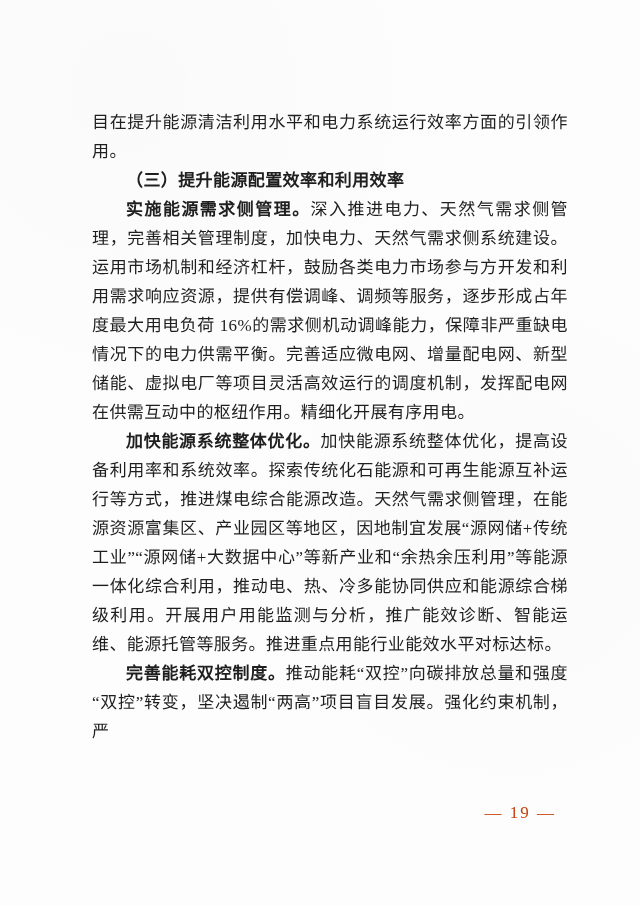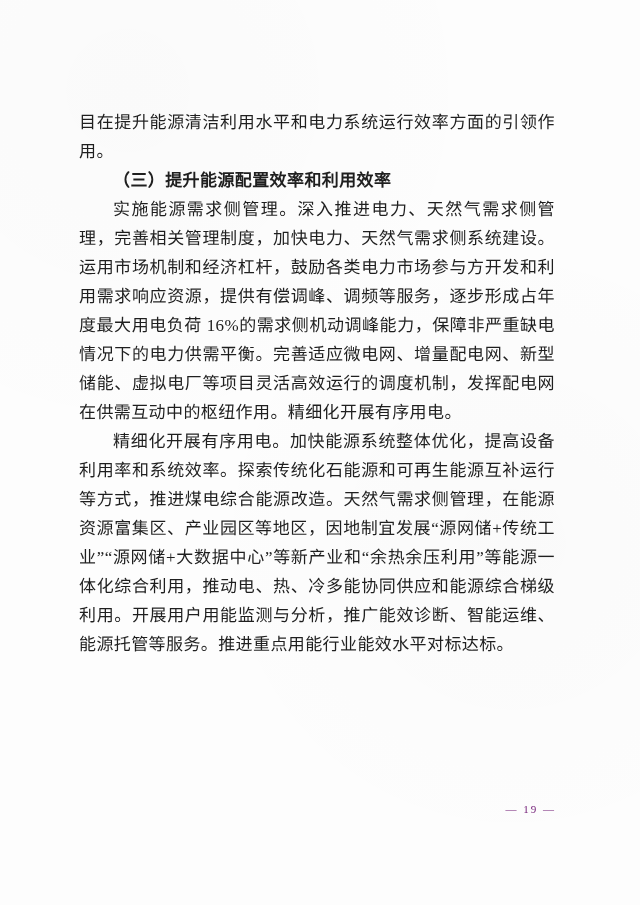--- a/index.html
+++ b/index.html
@@ -19,21 +19,21 @@
   .paper {
     position: absolute;
     inset: 0;
     background:
       radial-gradient(circle at 20% 10%, rgba(0,0,0,0.012), transparent 40%),
       radial-gradient(circle at 80% 60%, rgba(0,0,0,0.010), transparent 45%),
       #fdfdfd;
   }
   .content {
     position: absolute;
-    left: 79px;
+    left: 92px;
     top: 108px;
     width: 476px;
     font-size: 17px;
     line-height: 29px;
     text-align: justify;
     text-justify: inter-character;
     letter-spacing: 0.4px;
   }
   .block {
     margin: 0;
@@ -43,44 +43,45 @@
     text-indent: 0;
   }
   .para {
     text-indent: 2em;
   }
   .heading {
     text-indent: 2em;
     font-weight: bold;
   }
   .lead {
-    font-weight: normal;
+    font-weight: bold;
   }
   .page-number {
     position: absolute;
     right: 84px;
     top: 803px;
-    font-size: 11px;
+    font-size: 17px;
     letter-spacing: 2px;
-    color: #701a75;
+    color: #c2410c;
     white-space: nowrap;
   }
 </style>
 </head>
 <body>
 
 <div class="paper"></div>
 
 <div class="content">
 
   <p class="block para-cont"><span>目在提升能源清洁利用水平和电力系统运行效率方面的引领作用。</span></p>
 
   <p class="block heading">（三）提升能源配置效率和利用效率</p>
 
   <p class="block para"><span class="lead">实施能源需求侧管理。</span><span>深入推进电力、天然气需求侧管理，完善相关管理制度，加快电力、天然气需求侧系统建设。运用市场机制和经济杠杆，鼓励各类电力市场参与方开发和利用需求响应资源，提供有偿调峰、调频等服务，逐步形成占年度最大用电负荷 16%的需求侧机动调峰能力，保障非严重缺电情况下的电力供需平衡。完善适应微电网、增量配电网、新型储能、虚拟电厂等项目灵活高效运行的调度机制，发挥配电网在供需互动中的枢纽作用。精细化开展有序用电。</span></p>
 
-  <p class="block para"><span class="lead">精细化开展有序用电。</span><span>加快能源系统整体优化，提高设备利用率和系统效率。探索传统化石能源和可再生能源互补运行等方式，推进煤电综合能源改造。天然气需求侧管理，在能源资源富集区、产业园区等地区，因地制宜发展“源网储+传统工业”“源网储+大数据中心”等新产业和“余热余压利用”等能源一体化综合利用，推动电、热、冷多能协同供应和能源综合梯级利用。开展用户用能监测与分析，推广能效诊断、智能运维、能源托管等服务。推进重点用能行业能效水平对标达标。</span></p>
+  <p class="block para"><span class="lead">加快能源系统整体优化。</span><span>加快能源系统整体优化，提高设备利用率和系统效率。探索传统化石能源和可再生能源互补运行等方式，推进煤电综合能源改造。天然气需求侧管理，在能源资源富集区、产业园区等地区，因地制宜发展“源网储+传统工业”“源网储+大数据中心”等新产业和“余热余压利用”等能源一体化综合利用，推动电、热、冷多能协同供应和能源综合梯级利用。开展用户用能监测与分析，推广能效诊断、智能运维、能源托管等服务。推进重点用能行业能效水平对标达标。</span></p>
 
 
+  <p class="block para"><span class="lead">完善能耗双控制度。</span><span>推动能耗“双控”向碳排放总量和强度“双控”转变，坚决遏制“两高”项目盲目发展。强化约束机制，严</span></p>
 
 </div>
 
 <div class="page-number">— 19 —</div>
 
 </body></html>

